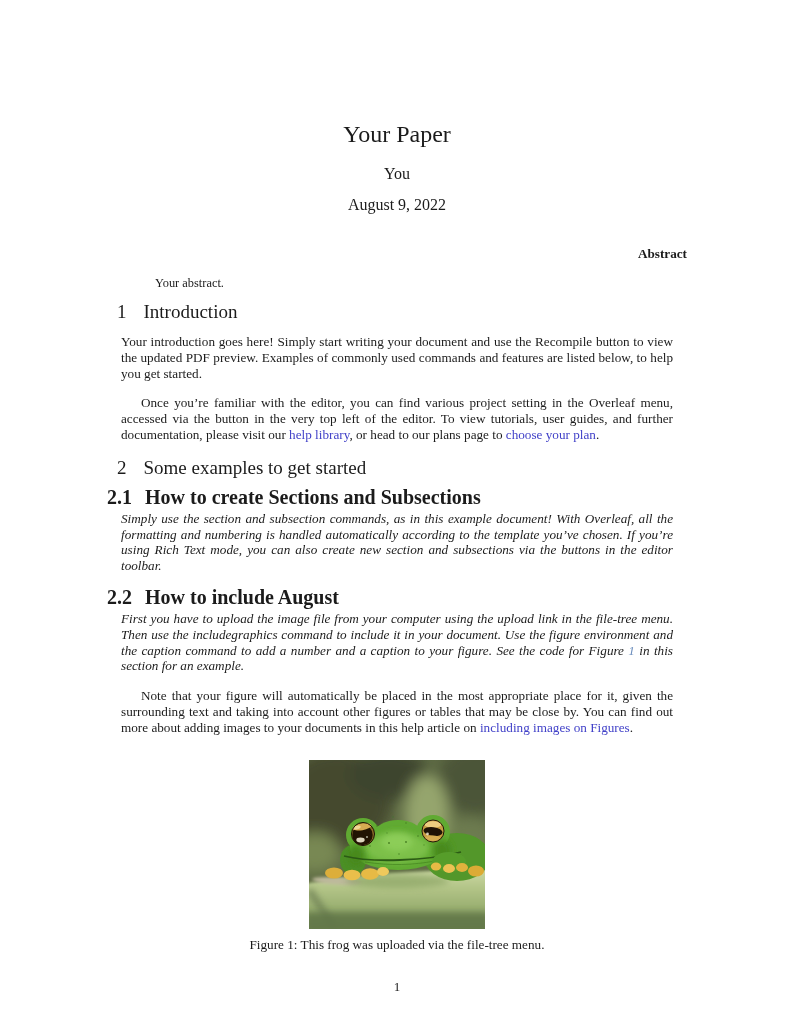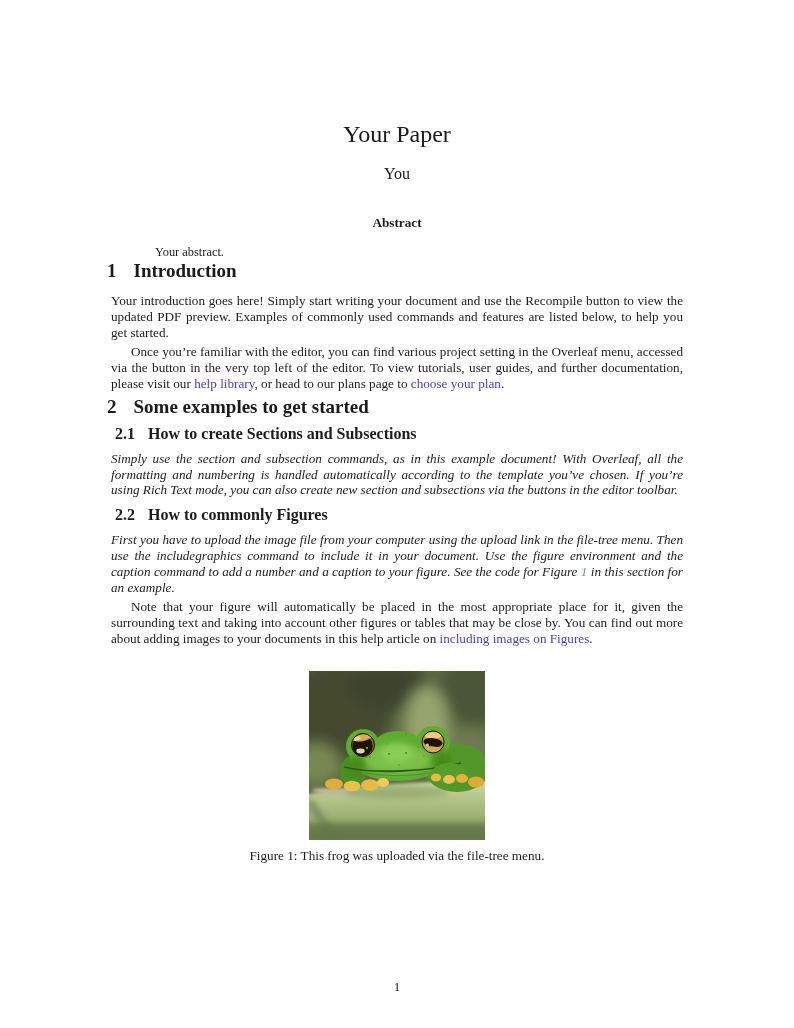--- a/index.html
+++ b/index.html
@@ -19,39 +19,39 @@
   .page{
     position:relative;width:794px;height:1026px;overflow:hidden;
     padding-top:121px;
   }
   .textblock{margin:0 107px;width:580px;}
   .titleblock{text-align:center;}
   .title{font-size:24px;line-height:26px;}
   .author{font-size:16px;line-height:18px;margin-top:18px;}
   .date{font-size:16px;line-height:18px;margin-top:13px;}
   .abstract-heading{
-    text-align:center;font-weight:bold;font-size:13.2px;line-height:15px;margin-top:32px;
+    text-align:right;font-weight:bold;font-size:13.2px;line-height:15px;margin-top:32px;
   }
   .abstract-body{
     margin:15px 48px 0;font-size:12.4px;line-height:15px;text-align:justify;
   }
   h2.sec{
-    font-size:19px;line-height:21px;font-weight:bold;margin:0;
+    font-size:19px;line-height:21px;font-weight:normal;margin:10px;
   }
   h2.sec .num{margin-right:17px;}
   h3.subsec{
-    font-size:16px;line-height:18px;font-weight:bold;margin:8px;
+    font-size:20px;line-height:18px;font-weight:bold;margin:0;
   }
   h3.subsec .num{margin-right:13px;}
   .mt-sec1{margin-top:24px;}
   .mt-sec2{margin-top:21px;}
   .mt-sub1{margin-top:13px;}
   .mt-sub2{margin-top:19px;}
   p.body{
-    margin:4px;font-size:13.2px;line-height:15.8px;text-align:justify;
+    margin:14px;font-size:13.2px;line-height:15.8px;text-align:justify;
   }
   p.body.first{margin-top:12px;}
   p.body.after-sub{margin-top:5px;font-style:italic;}
   p.body.indent{text-indent:20px;}
   a.ulink{color:var(--url-link);text-decoration:none;cursor:pointer;}
   a.rlink{color:var(--ref-link);text-decoration:none;cursor:pointer;}
   figure.fig{
     margin:24px 0 0;text-align:center;
   }
   .figimg{
@@ -66,40 +66,41 @@
   }
 </style>
 </head>
 <body>
 
 <div class="page">
 
   <header class="textblock titleblock">
     <div class="title">Your Paper</div>
     <div class="author">You</div>
+    <div class="date">August 9, 2022</div>
   </header>
 
   <section class="textblock">
     <div class="abstract-heading">Abstract</div>
     <p class="abstract-body">Your abstract.</p>
   </section>
 
   <section class="textblock">
     <h2 class="sec mt-sec1"><span class="num">1</span><span>Introduction</span></h2>
     <p class="body first">Your introduction goes here! Simply start writing your document and use the Recompile button to view the updated PDF preview. Examples of commonly used commands and features are listed below, to help you get started.</p>
     <p class="body indent"><span>Once you’re familiar with the editor, you can find various project setting in the Overleaf menu, accessed via the button in the very top left of the editor. To view tutorials, user guides, and further documentation, please visit our </span><a class="ulink" href="#">help library</a><span>, or head to our plans page to </span><a class="ulink" href="#">choose your plan</a><span>.</span></p>
   </section>
 
   <section class="textblock">
     <h2 class="sec mt-sec2"><span class="num">2</span><span>Some examples to get started</span></h2>
 
     <h3 class="subsec mt-sub1"><span class="num">2.1</span><span>How to create Sections and Subsections</span></h3>
     <p class="body after-sub">Simply use the section and subsection commands, as in this example document! With Overleaf, all the formatting and numbering is handled automatically according to the template you’ve chosen. If you’re using Rich Text mode, you can also create new section and subsections via the buttons in the editor toolbar.</p>
 
-    <h3 class="subsec mt-sub2"><span class="num">2.2</span><span>How to commonly Figures</span></h3>
+    <h3 class="subsec mt-sub2"><span class="num">2.2</span><span>How to include August</span></h3>
     <p class="body after-sub"><span>First you have to upload the image file from your computer using the upload link in the file-tree menu. Then use the includegraphics command to include it in your document. Use the figure environment and the caption command to add a number and a caption to your figure. See the code for Figure </span><a class="rlink" href="#">1</a><span> in this section for an example.</span></p>
     <p class="body indent"><span>Note that your figure will automatically be placed in the most appropriate place for it, given the surrounding text and taking into account other figures or tables that may be close by. You can find out more about adding images to your documents in this help article on </span><a class="ulink" href="#">including images on Figures</a><span>.</span></p>
   </section>
 
   <figure class="fig">
     <span class="figimg">
       <svg viewBox="0 0 176 169" width="176" height="169" xmlns="http://www.w3.org/2000/svg">
         <defs>
           <filter id="fb8" x="-40%" y="-40%" width="180%" height="180%">
               <feGaussianBlur stdDeviation="7"></feGaussianBlur>

